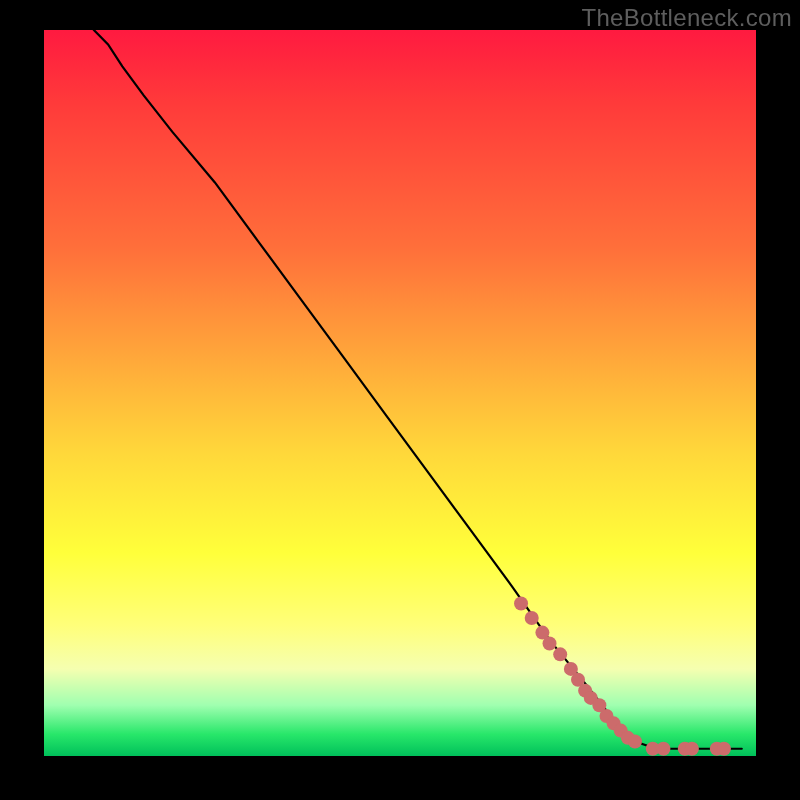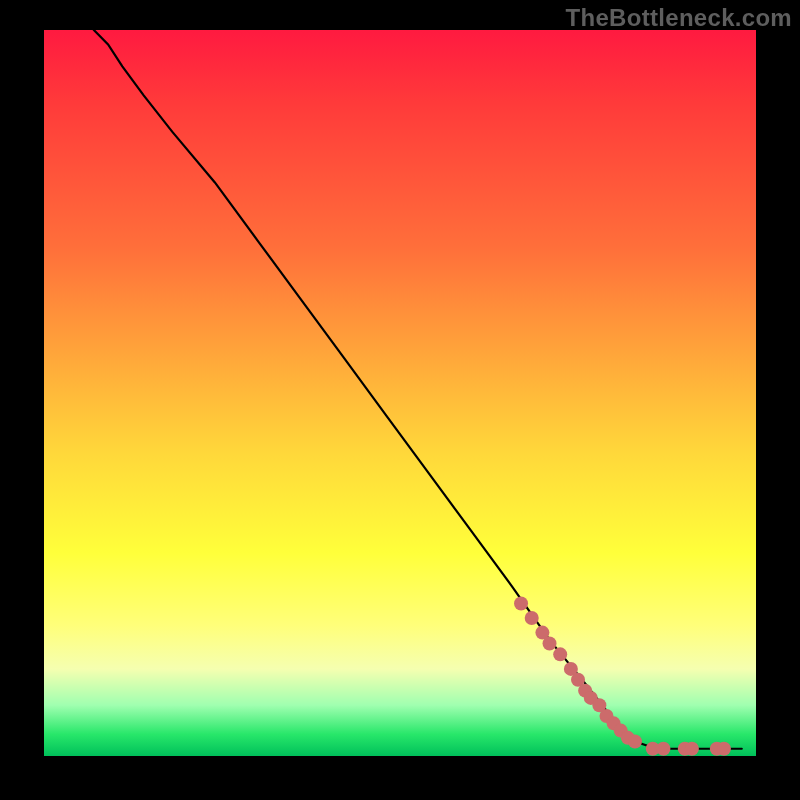--- a/index.html
+++ b/index.html
@@ -16,21 +16,21 @@
     width: 800px;
     height: 800px;
     background: #000;
   }
   .watermark {
     position: absolute;
     top: 4px;
     right: 8px;
     color: #5e5e5e;
     font-size: 24px;
-    font-weight: 700;
+    font-weight: 400;
     letter-spacing: 0.3px;
     font-family: Arial, Helvetica, sans-serif;
   }
   .plot-area {
     position: absolute;
     left: 44px;
     top: 30px;
     width: 712px;
     height: 726px;
     

